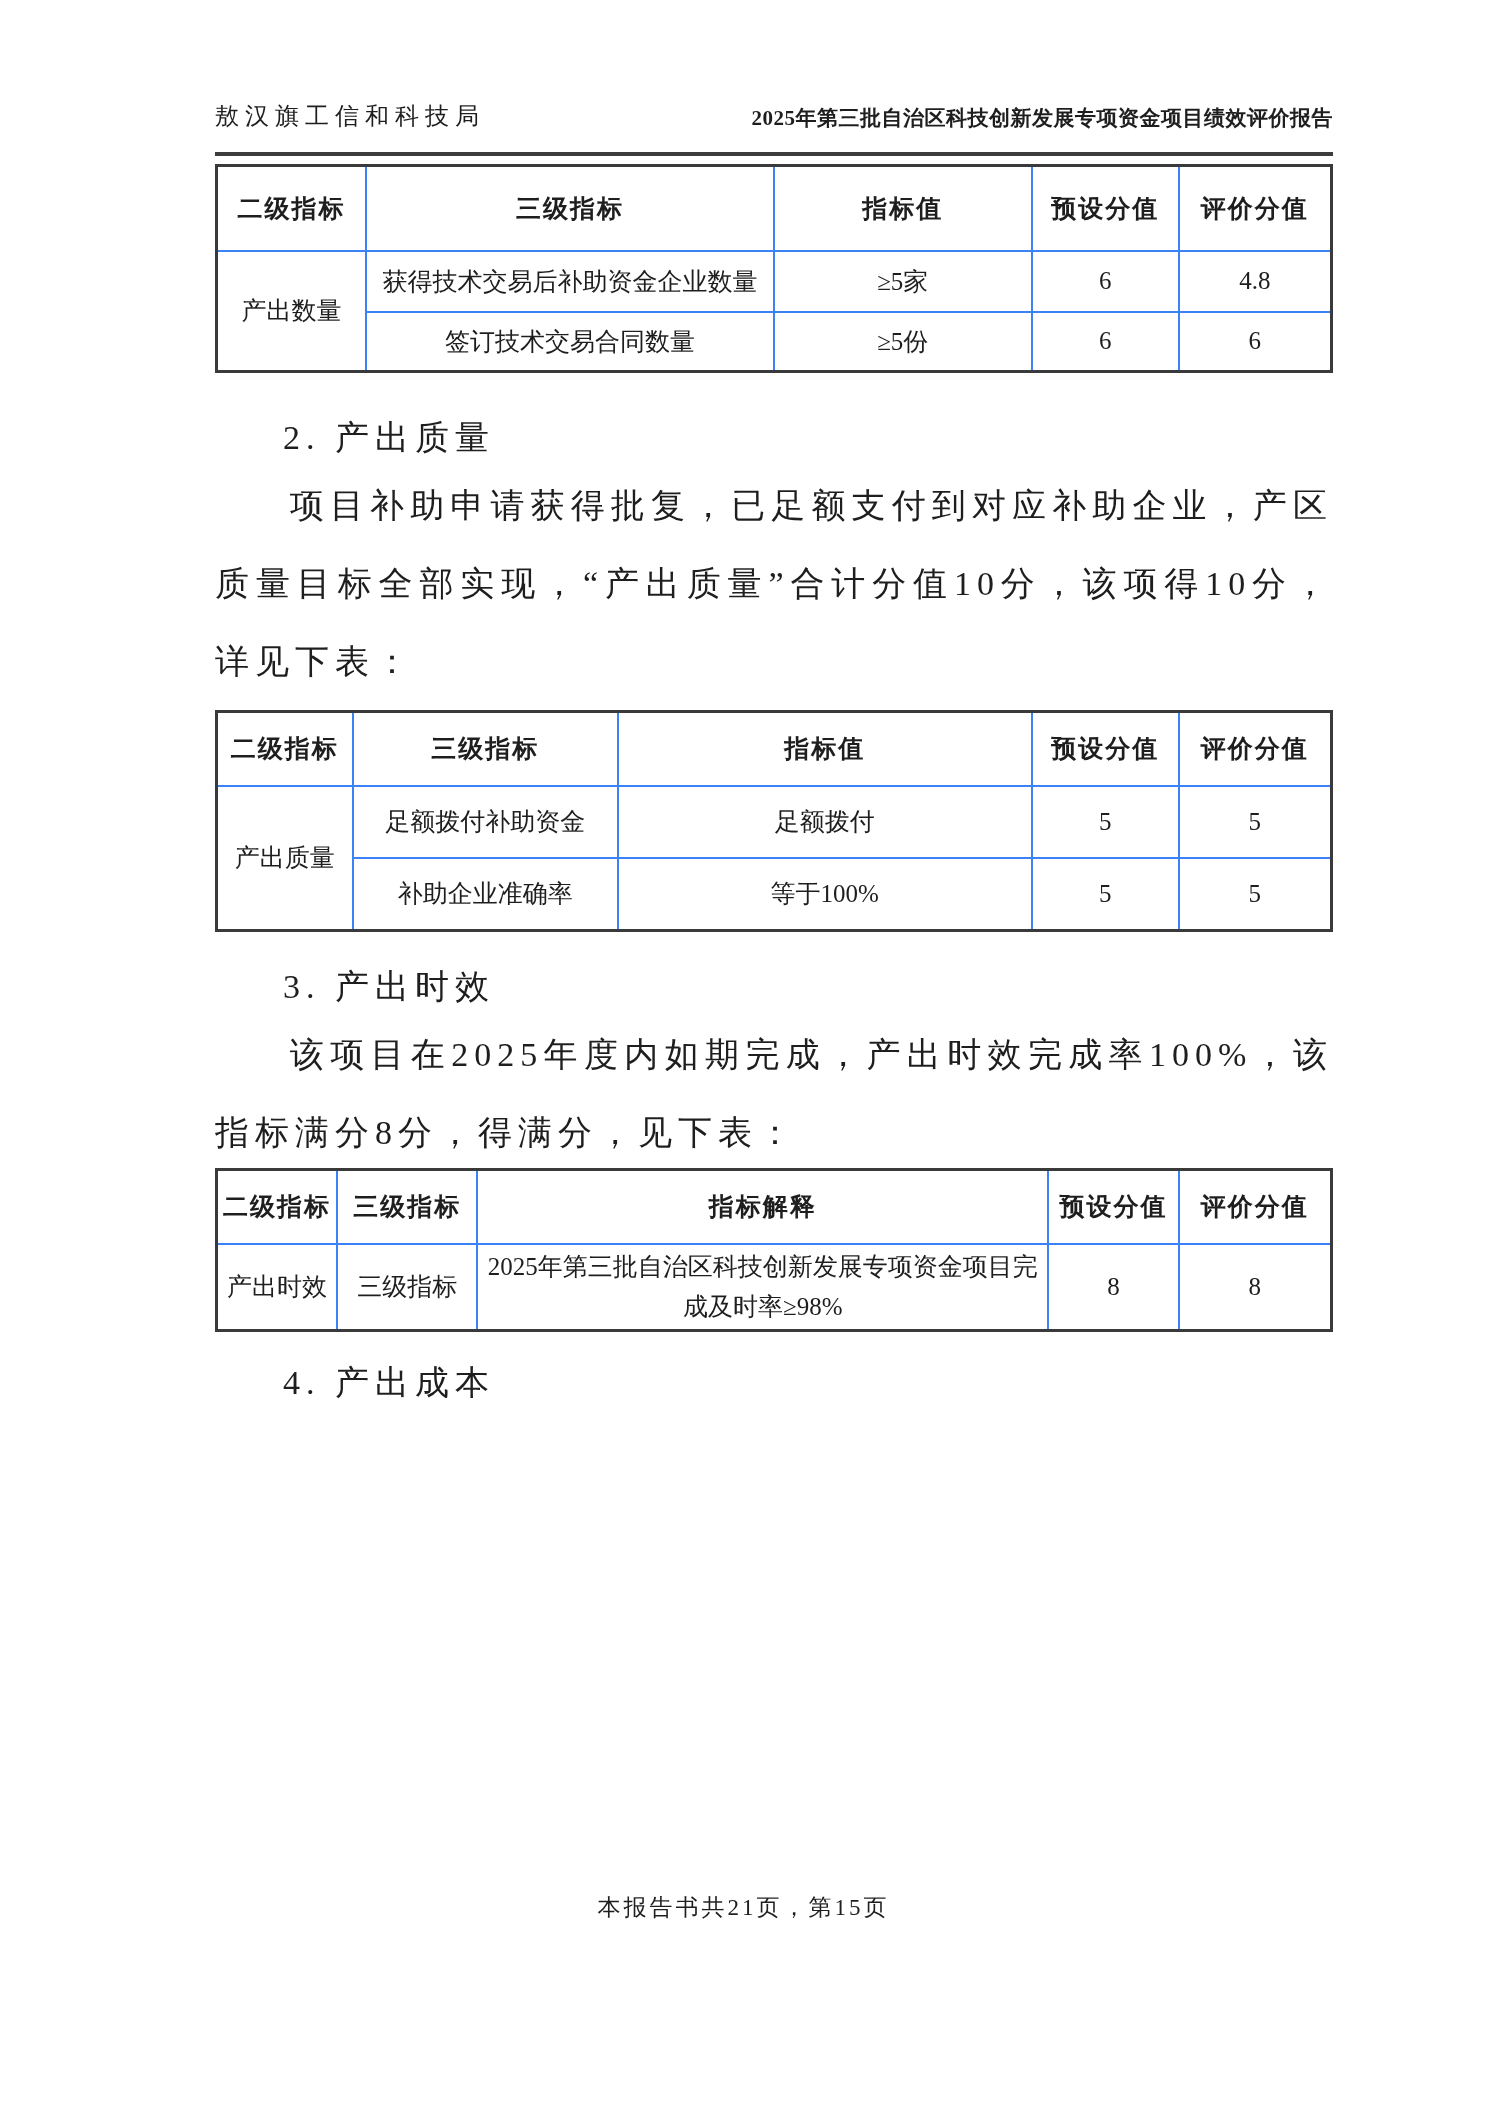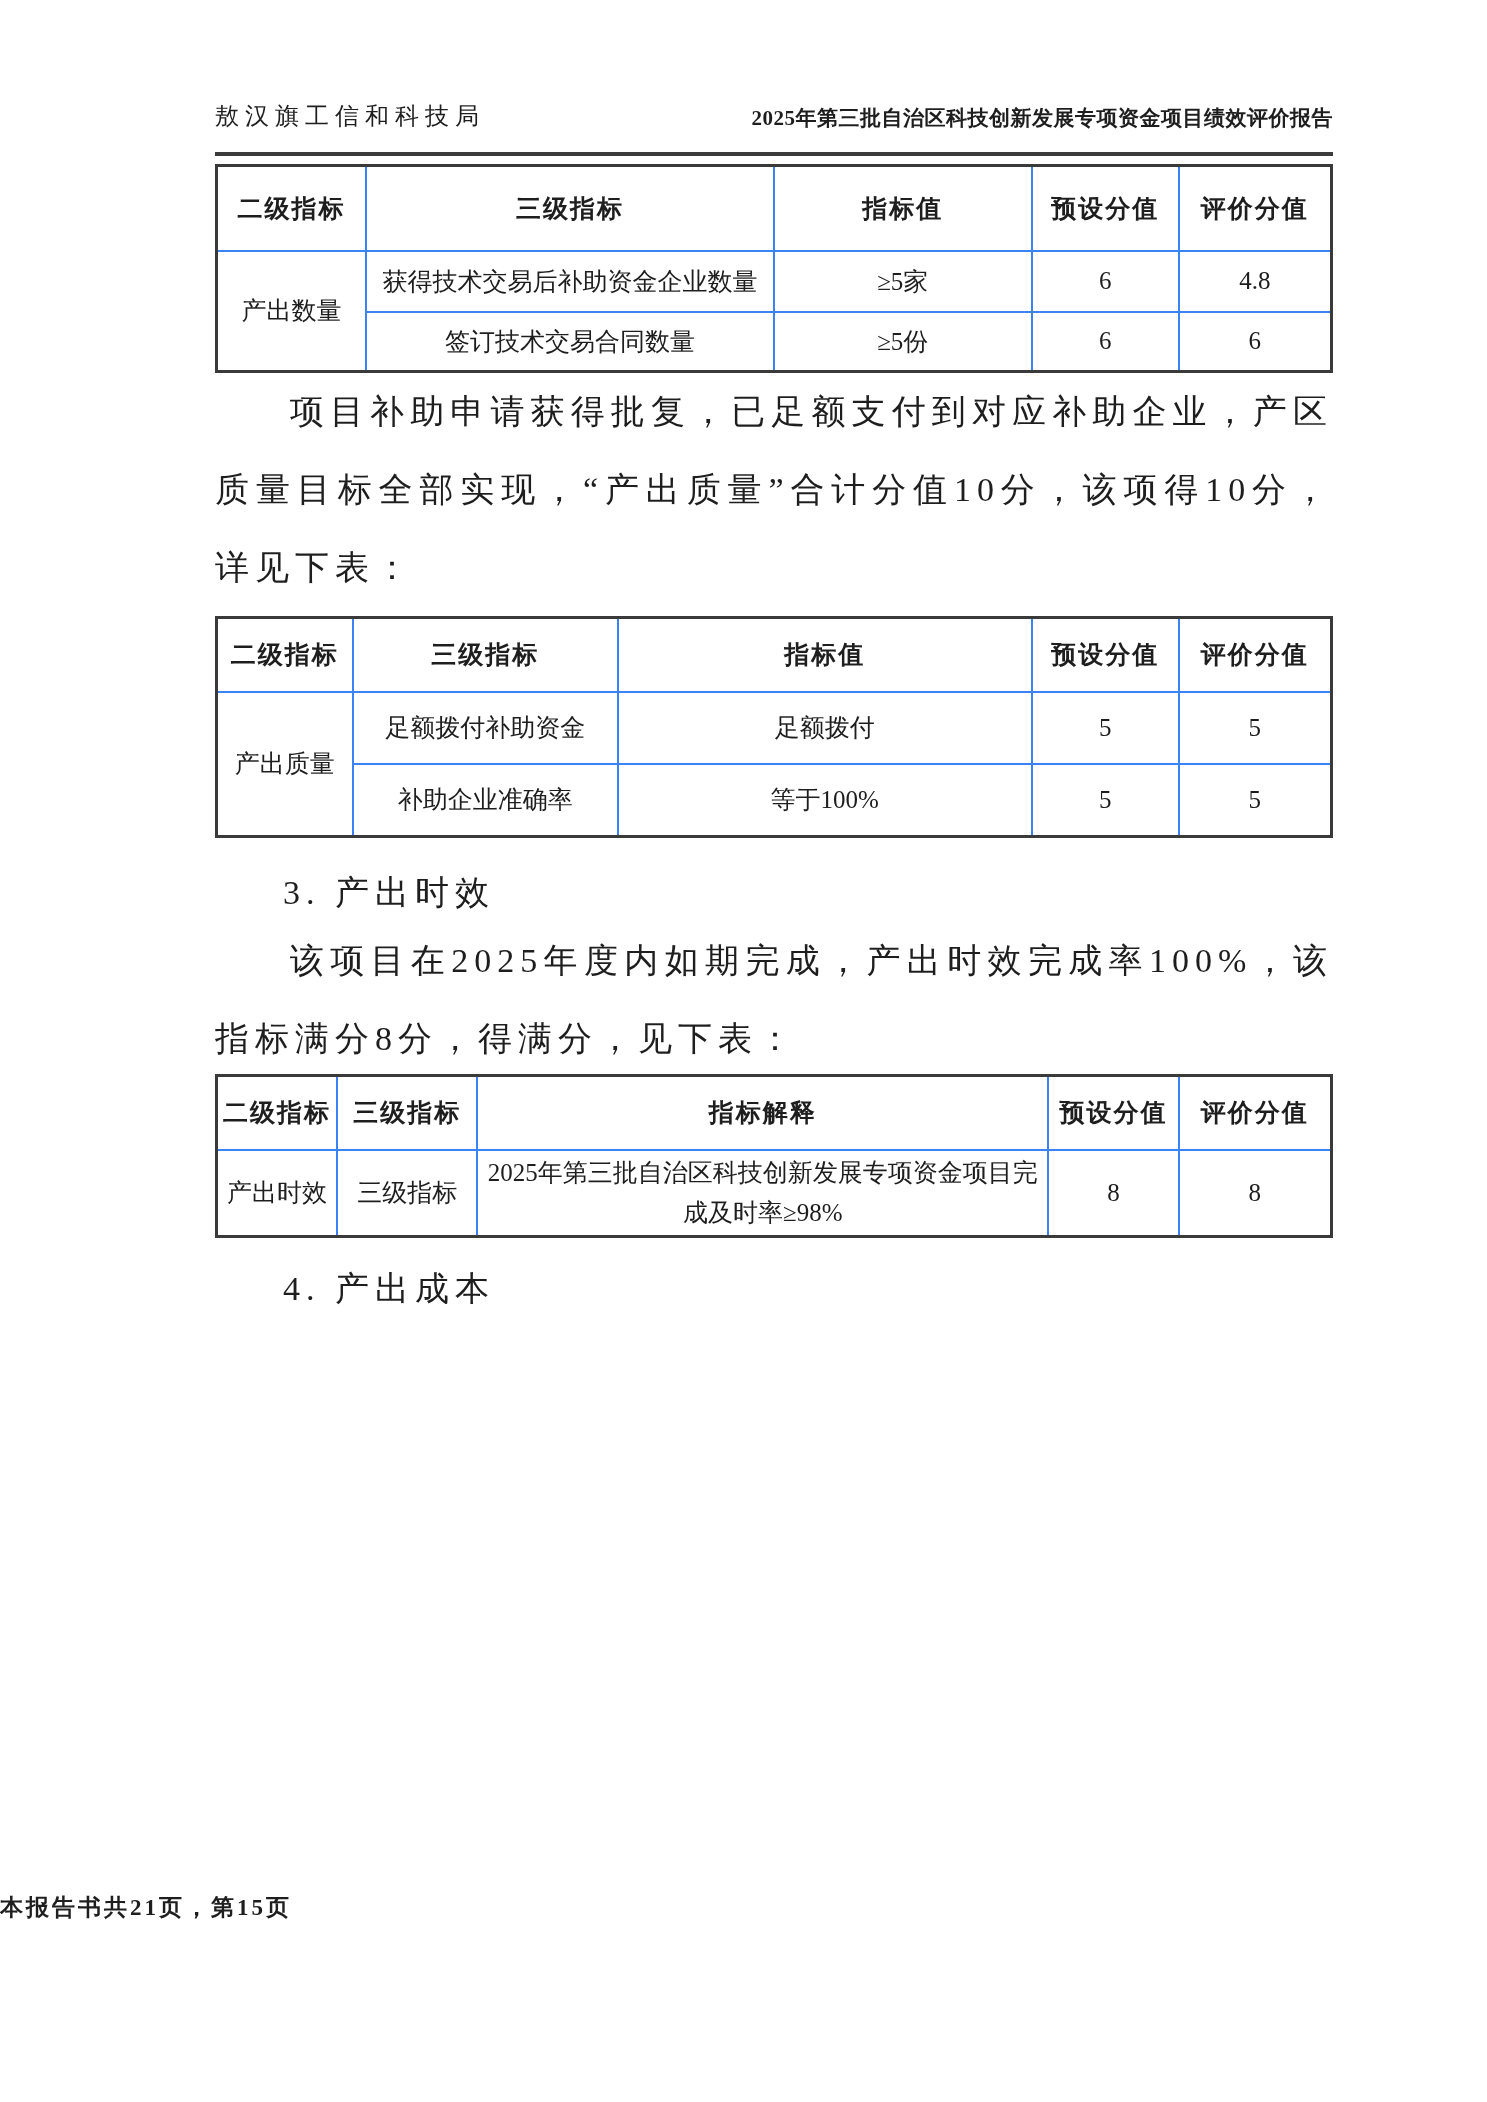--- a/index.html
+++ b/index.html
@@ -85,23 +85,23 @@
     text-indent:2.2em;
     text-align:justify;
     margin:0;
   }
   .para.pm9{ margin-top:9px; }
   
   .doc-footer{
     position:absolute;
     left:0;right:0;
     top:1892px;
-    text-align:left;
+    text-align:center;
     font-size:23px;
-    font-weight:bold;
+    font-weight:normal;
     letter-spacing:3px;
   }
 </style>
 </head>
 <body>
 
 <div class="page">
 
   <div class="doc-header">
     <span class="hdr-left">敖汉旗工信和科技局</span>
@@ -133,20 +133,21 @@
       </tr>
       <tr class="r2">
         <td class="al">签订技术交易合同数量</td>
         <td>≥5份</td>
         <td>6</td>
         <td>6</td>
       </tr>
     </tbody>
   </table>
 
+  <div class="sec-heading">2. 产出质量</div>
   <p class="para">项目补助申请获得批复，已足额支付到对应补助企业，产区质量目标全部实现，“产出质量”合计分值10分，该项得10分，详见下表：</p>
 
   <table class="tbl t2">
     <colgroup>
       <col style="width:12.2%">
         <col style="width:23.8%">
         <col style="width:37.1%">
         <col style="width:13.2%">
         <col style="width:13.7%">
     </colgroup>

